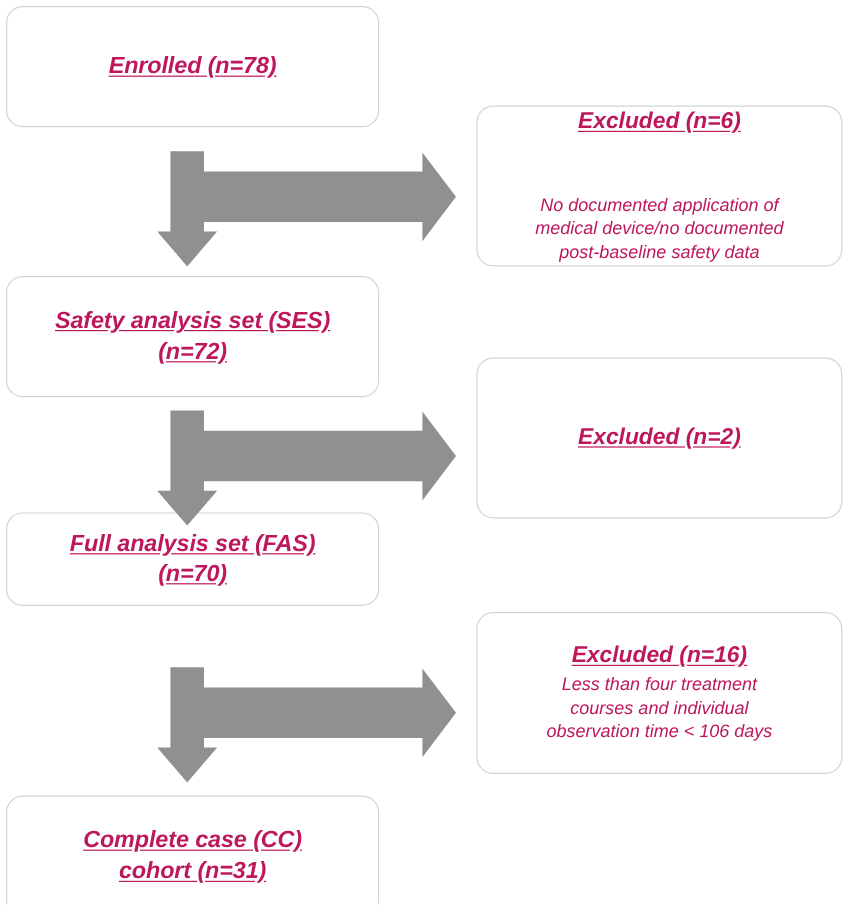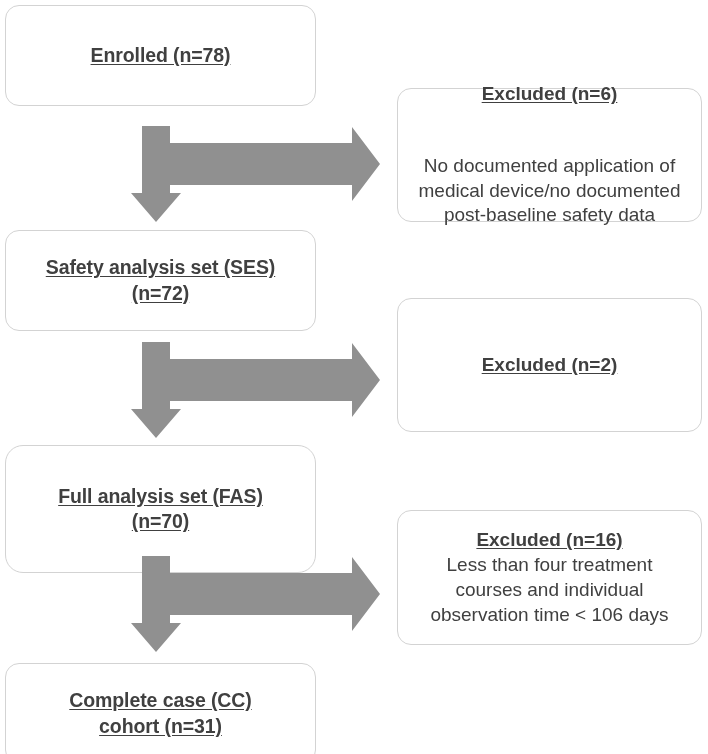--- a/index.html
+++ b/index.html
@@ -25,22 +25,23 @@
     position: absolute;
     box-sizing: border-box;
     background: #ffffff;
     border: 1.6px solid #d3d3d3;
     border-radius: 14px;
     display: flex;
     flex-direction: column;
     align-items: center;
     justify-content: center;
     text-align: center;
-    color: #404040;
+    color: #be185d;
     padding: 6px 10px;
+    font-style: italic;
   }
   .node .headline {
     font-weight: bold;
     text-decoration: underline;
     text-underline-offset: 2px;
     line-height: 1.30;
     white-space: pre-line;
   }
   .node .body {
     font-weight: normal;
@@ -51,21 +52,21 @@
   
   .node.stage .headline {
     font-size: 19.5px;
     letter-spacing: -0.1px;
   }
   
   .node.exclusion .headline {
     font-size: 19px;
   }
   .node.exclusion .body {
-    font-size: 19px;
+    font-size: 15px;
     margin-top: 1px;
   }
 
   
   .arrow-group {
     position: absolute;
     pointer-events: none;
   }
   .arrow-group svg {
     display: block;
@@ -79,21 +80,21 @@
 
   <div class="node stage" style="left:5px; top:5px; width:311px; height:101px;">
     <div class="headline">Enrolled (n=78)</div>
   </div>
 
   <div class="node stage" style="left:5px; top:230px; width:311px; height:101px;">
     <div class="headline">Safety analysis set (SES)
 (n=72)</div>
   </div>
 
-  <div class="node stage" style="left:5px; top:445px; width:311px; height:128px;border-radius:18px;">
+  <div class="node stage" style="left:5px; top:427px; width:311px; height:78px;">
     <div class="headline">Full analysis set (FAS)
 (n=70)</div>
   </div>
 
   <div class="node stage" style="left:5px; top:663px; width:311px; height:101px;">
     <div class="headline">Complete case (CC)
 cohort (n=31)</div>
   </div>
 
   <div class="node exclusion" style="left:397px; top:88px; width:305px; height:134px;gap:46px;">

